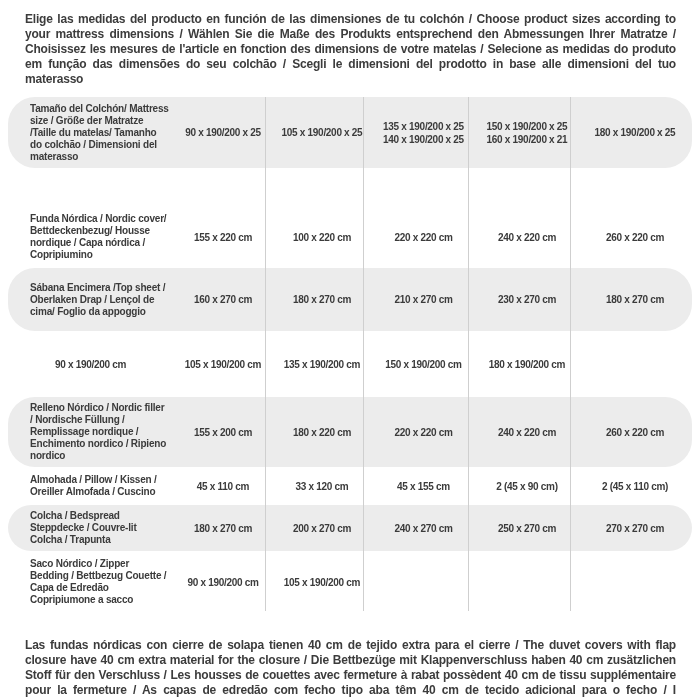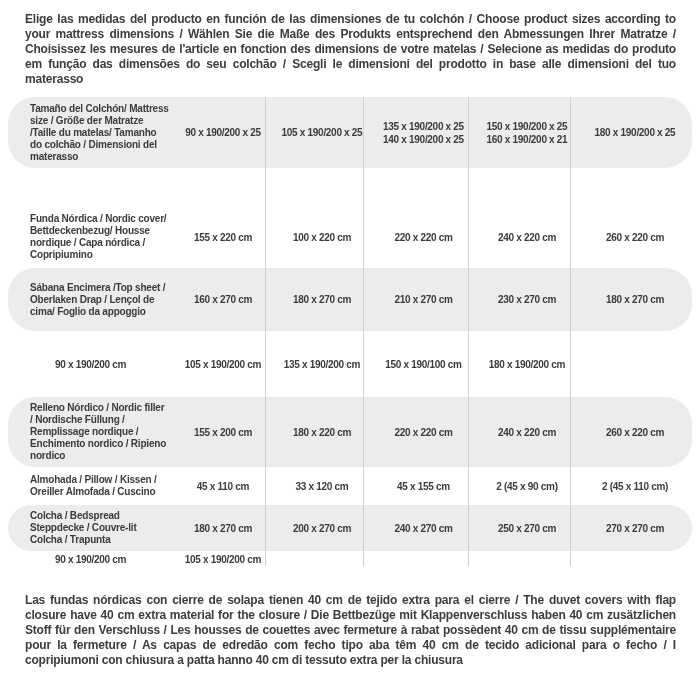--- a/index.html
+++ b/index.html
@@ -151,21 +151,21 @@
         <div class="cell size-cell">
           <div>90 x 190/200 cm</div>
         </div>
         <div class="cell size-cell">
           <div>105 x 190/200 cm</div>
         </div>
         <div class="cell size-cell">
           <div>135 x 190/200 cm</div>
         </div>
         <div class="cell size-cell">
-          <div>150 x 190/100 cm</div>
+          <div>150 x 190/200 cm</div>
         </div>
         <div class="cell size-cell">
           <div>180 x 190/200 cm</div>
         </div>
       </div>
       <div class="t-row">
         <div class="cell label-cell">Relleno Nórdico / Nordic filler / Nordische Füllung / Remplissage nordique / Enchimento nordico / Ripieno nordico</div>
         <div class="cell size-cell">
           <div>155 x 200 cm</div>
         </div>
@@ -212,20 +212,21 @@
           <div>240 x 270 cm</div>
         </div>
         <div class="cell size-cell">
           <div>250 x 270 cm</div>
         </div>
         <div class="cell size-cell">
           <div>270 x 270 cm</div>
         </div>
       </div>
       <div class="t-row">
+        <div class="cell label-cell">Saco Nórdico / Zipper Bedding / Bettbezug Couette / Capa de Edredão Copripiumone a sacco</div>
         <div class="cell size-cell">
           <div>90 x 190/200 cm</div>
         </div>
         <div class="cell size-cell">
           <div>105 x 190/200 cm</div>
         </div>
         <div class="cell size-cell"></div>
         <div class="cell size-cell"></div>
         <div class="cell size-cell"></div>
       </div>

